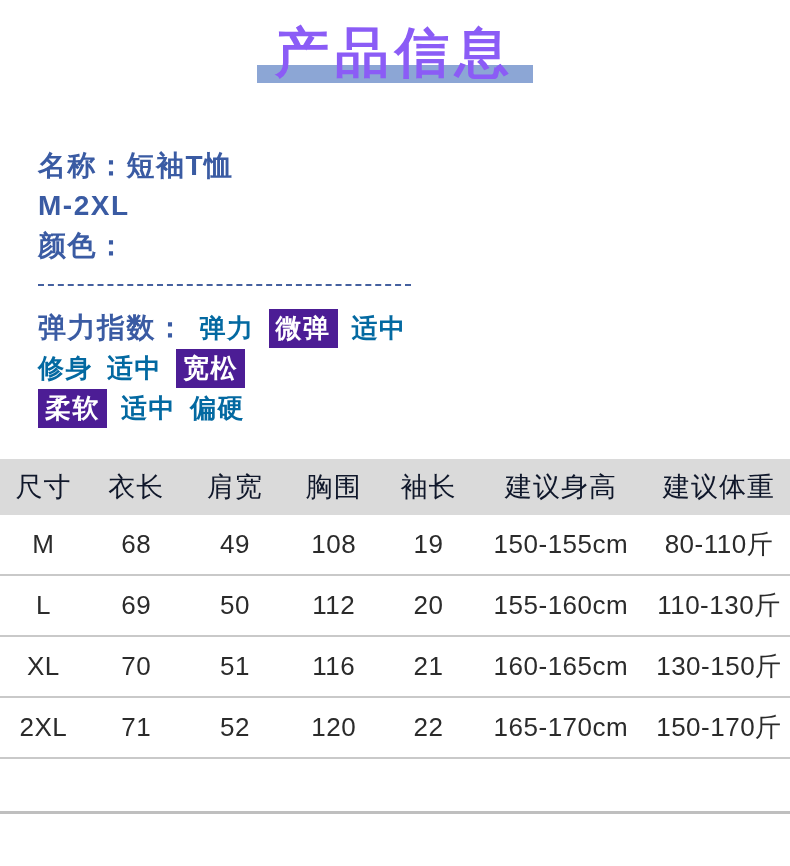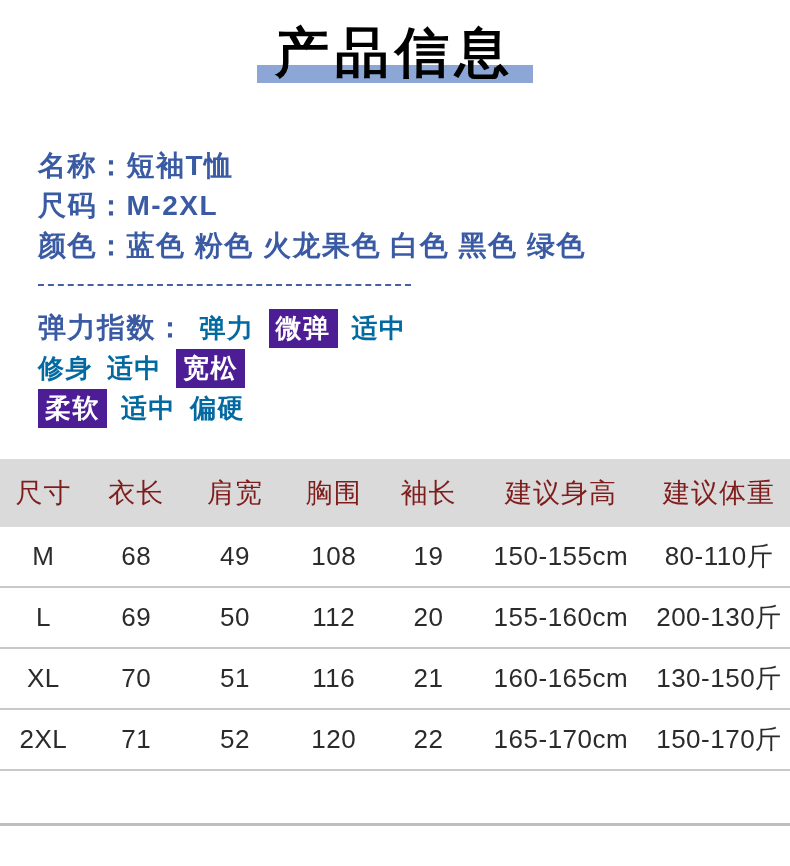--- a/index.html
+++ b/index.html
@@ -13,21 +13,21 @@
   .title-block { text-align: center; padding-top: 16px; }
   .title-wrap { position: relative; height: 72px; }
   .title-bar {
     position: absolute; left: 50%; transform: translateX(-50%);
     top: 49px; width: 276px; height: 18px;
     background: #8ca6d5; z-index: 0;
   }
   .title {
     position: relative; z-index: 1; margin: 0;
     font-size: 54px; font-weight: bold; letter-spacing: 6px;
-    color: #000000; line-height: 72px;
+    color: #8b5cf6; line-height: 72px;
   }
   .subtitle {
     margin-top: 6px; font-size: 27px; line-height: 32px;
     color: #4a6fae; letter-spacing: 1px;
   }
 
   
   .product-fields { margin: 58px 0 0 38px; }
   .field { display: flex; align-items: center; height: 40px; }
   .f-label, .f-value {
@@ -51,22 +51,22 @@
   }
   .opt.selected {
     background: #4c1d95; color: #ffffff; padding: 2px 7px;
   }
 
   
   .size-table {
     width: 790px; margin-top: 31px; border-collapse: collapse; table-layout: fixed;
   }
   .size-table th {
-    background: #dadada; height: 68px; font-size: 27px; font-weight: normal;
-    color: #7f1d1d; letter-spacing: 1px; text-align: center; padding: 0;
+    background: #dadada; height: 56px; font-size: 27px; font-weight: normal;
+    color: #0f172a; letter-spacing: 1px; text-align: center; padding: 0;
   }
   .size-table td {
     height: 59px; font-size: 26px; font-weight: normal; color: #2b2b2b;
     text-align: center; padding: 0; border-bottom: 2px solid #c9c9c9;
     letter-spacing: 0.5px;
   }
   .table-footer-space { height: 52px; }
   .bottom-line { height: 3px; background: #bfbfbf; width: 790px; }
 </style>
 </head>
@@ -80,26 +80,24 @@
       <h1 class="title">产品信息</h1>
     </div>
   </header>
 
   <section class="product-fields">
     <div class="field">
       <span class="f-label">名称：</span>
       <span class="f-value">短袖T恤</span>
     </div>
     <div class="field">
-      <span class="f-label">尺码：</span>
       <span class="f-value">M-2XL</span>
     </div>
     <div class="field">
       <span class="f-label">颜色：</span>
-      <span class="f-value">蓝色 粉色 火龙果色 白色 黑色 绿色</span>
     </div>
   </section>
 
   <div class="dashed-sep"></div>
 
   <section class="indexes">
     <div class="index-row">
       <span class="f-label">弹力指数：</span>
       <span class="opt">弹力</span>
       <span class="opt selected">微弹</span>
@@ -148,21 +146,21 @@
         <td>150-155cm</td>
         <td>80-110斤</td>
       </tr>
       <tr>
         <td>L</td>
         <td>69</td>
         <td>50</td>
         <td>112</td>
         <td>20</td>
         <td>155-160cm</td>
-        <td>200-130斤</td>
+        <td>110-130斤</td>
       </tr>
       <tr>
         <td>XL</td>
         <td>70</td>
         <td>51</td>
         <td>116</td>
         <td>21</td>
         <td>160-165cm</td>
         <td>130-150斤</td>
       </tr>

